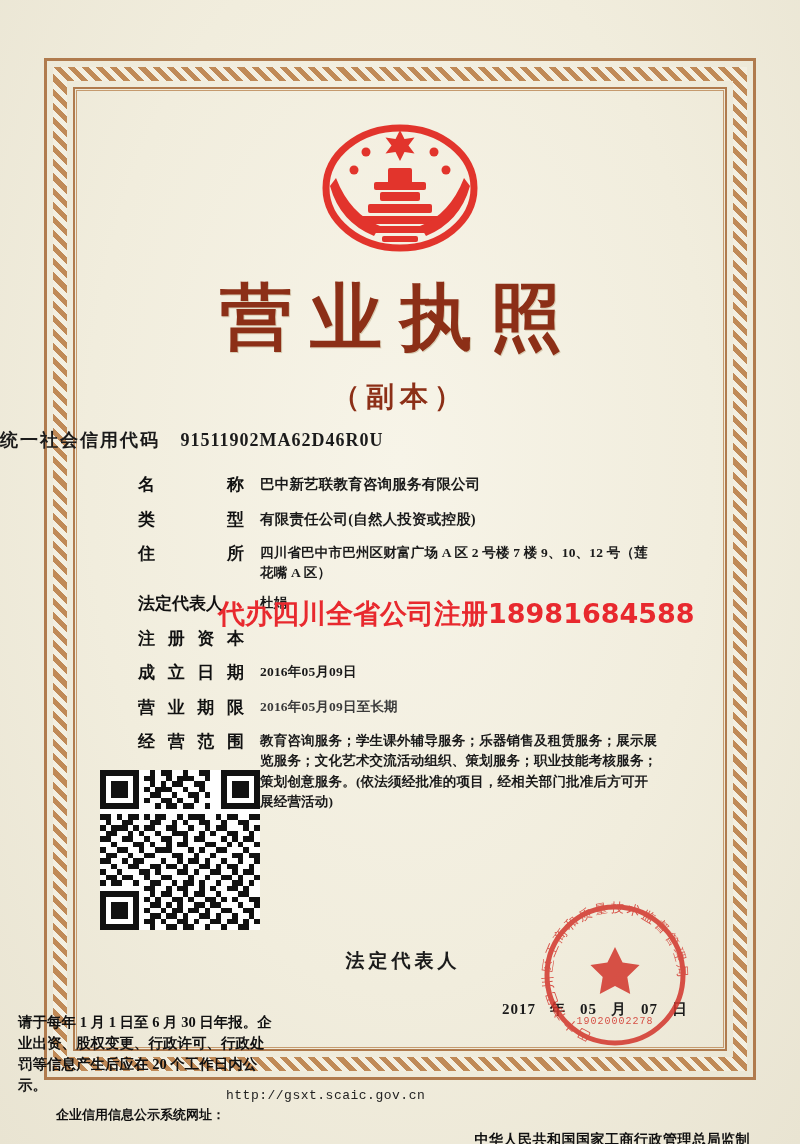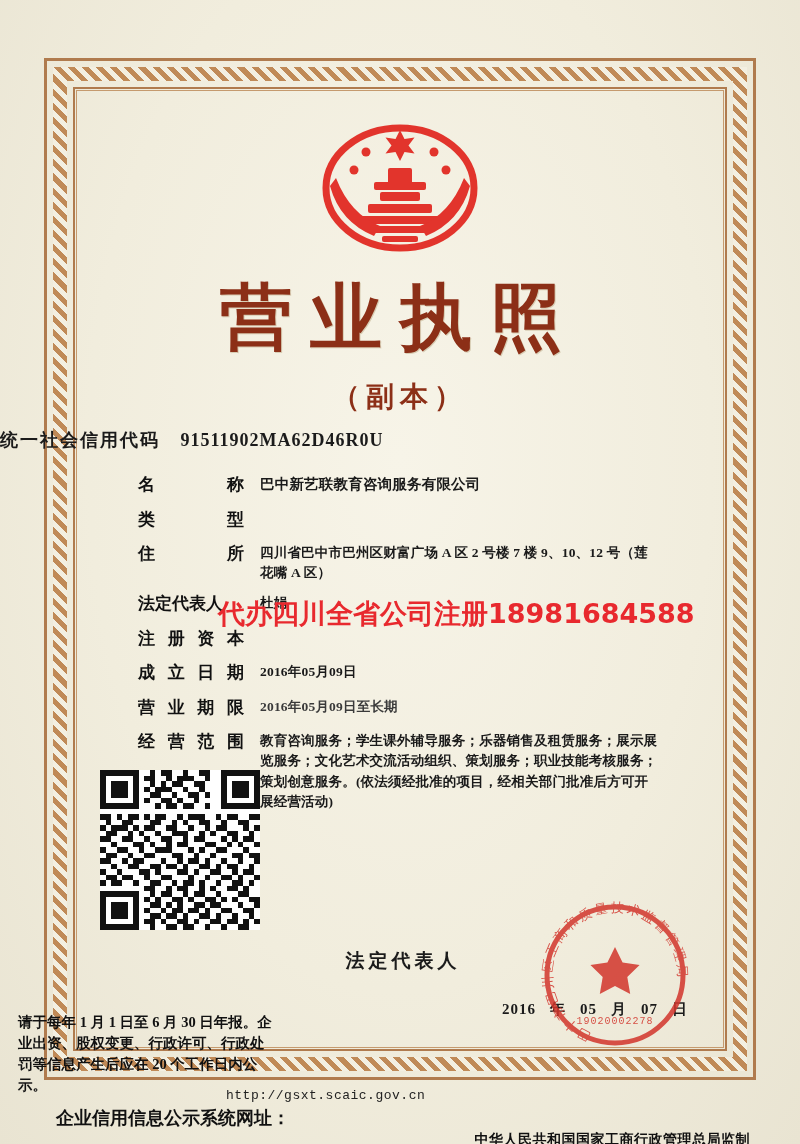--- a/index.html
+++ b/index.html
@@ -158,21 +158,21 @@
   #notice{
     position:absolute;left:18px;top:1012px;
     width:260px;
     font-size:14.5px;
     line-height:1.45;
     font-weight:700;
     color:#111;
   }
   #sitelabel{
     position:absolute;left:56px;top:1106px;
-    font-size:18px;font-weight:700;color:#111;
+    font-size:13px;font-weight:700;color:#111;
   }
   #siteurl{
     position:absolute;left:226px;top:1088px;
     font-size:13px;color:#222;
     font-family:"Liberation Mono","DejaVu Sans Mono",monospace;
     letter-spacing:.5px;
   }
   #issuer{
     position:absolute;right:50px;top:1100px;
     font-size:14px;font-weight:700;color:#111;letter-spacing:.5px;margin-top:31px;
@@ -222,20 +222,21 @@
         <span>称</span>
       </div>
       <div class="fval">巴中新艺联教育咨询服务有限公司</div>
     </div>
 
     <div class="frow">
       <div class="flabel spread">
         <span>类</span>
         <span>型</span>
       </div>
+      <div class="fval">有限责任公司(自然人投资或控股)</div>
     </div>
 
     <div class="frow">
       <div class="flabel spread">
         <span>住</span>
         <span>所</span>
       </div>
       <div class="fval small">四川省巴中市巴州区财富广场 A 区 2 号楼 7 楼 9、10、12 号（莲花嘴 A 区）</div>
     </div>
 
@@ -496,21 +497,21 @@
       <rect x="15" y="28" width="2" height="1"></rect>
         <rect x="19" y="28" width="1" height="1"></rect>
       <rect x="22" y="28" width="1" height="1"></rect>
         <rect x="25" y="28" width="2" height="1"></rect>
     </g>
   </svg>
 
   <div id="registrar">法定代表人</div>
 
   <div id="datewrap">
-    <span>2016</span>
+    <span>2017</span>
     <span>年</span>
     <span>05</span>
     <span>月</span>
     <span>07</span>
     <span>日</span>
   </div>
 
   <svg id="seal" viewBox="0 0 150 150">
     <defs>
       <path id="sealArc" d="M75,138 A63,63 0 1 1 75.1,138" fill="none"></path>

